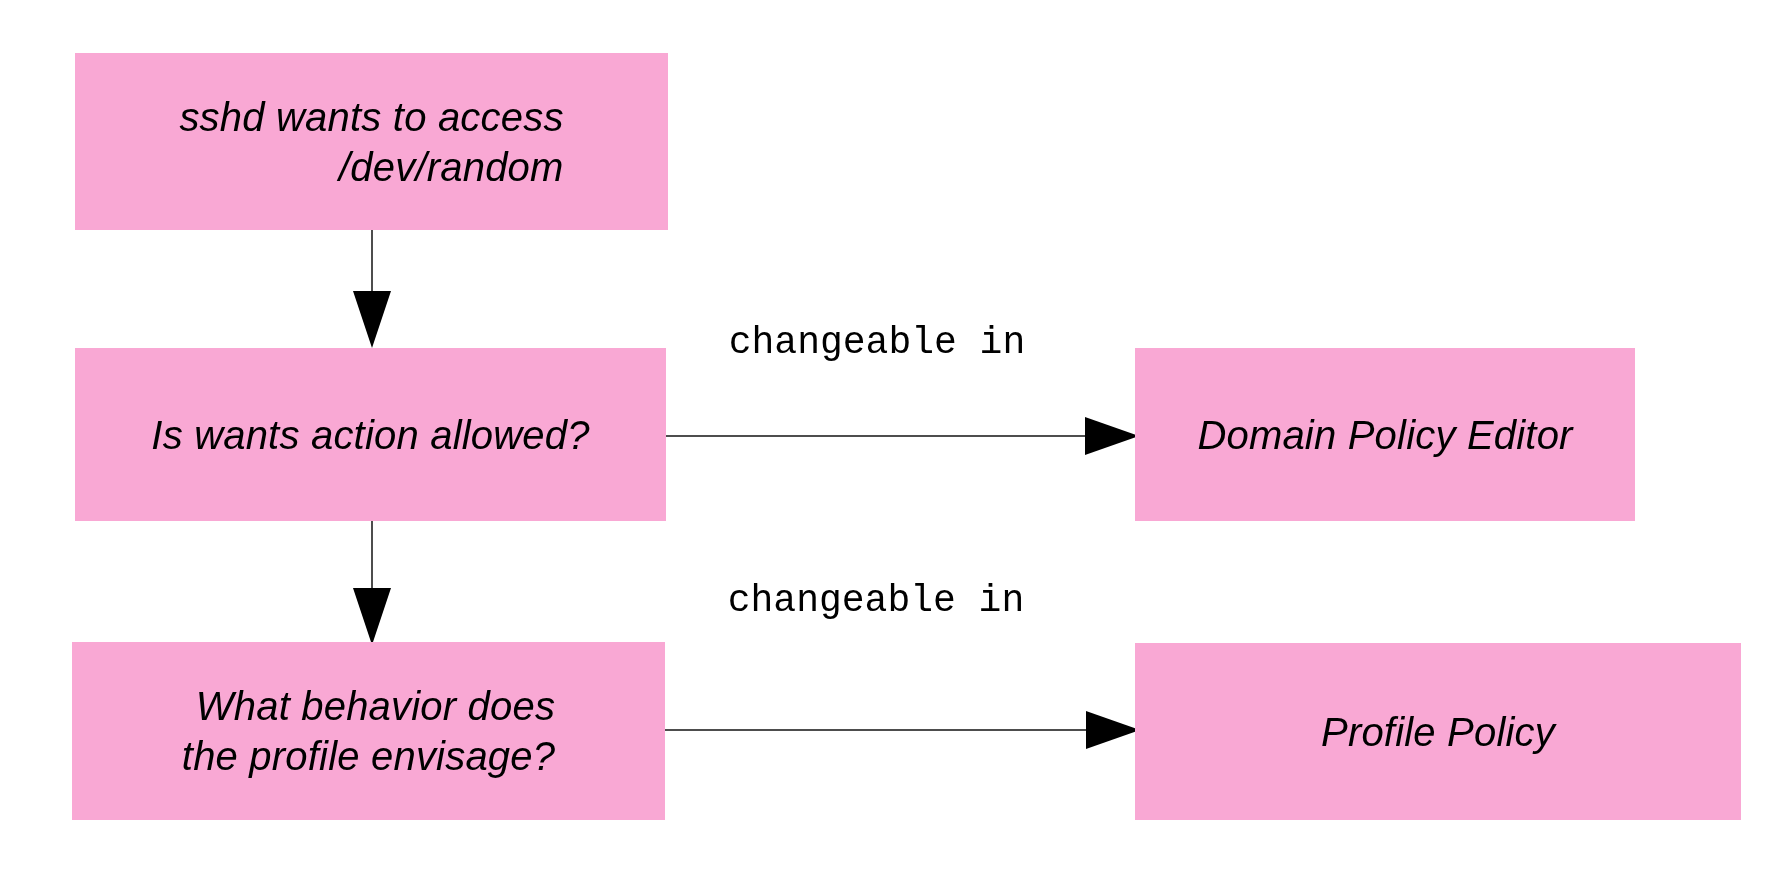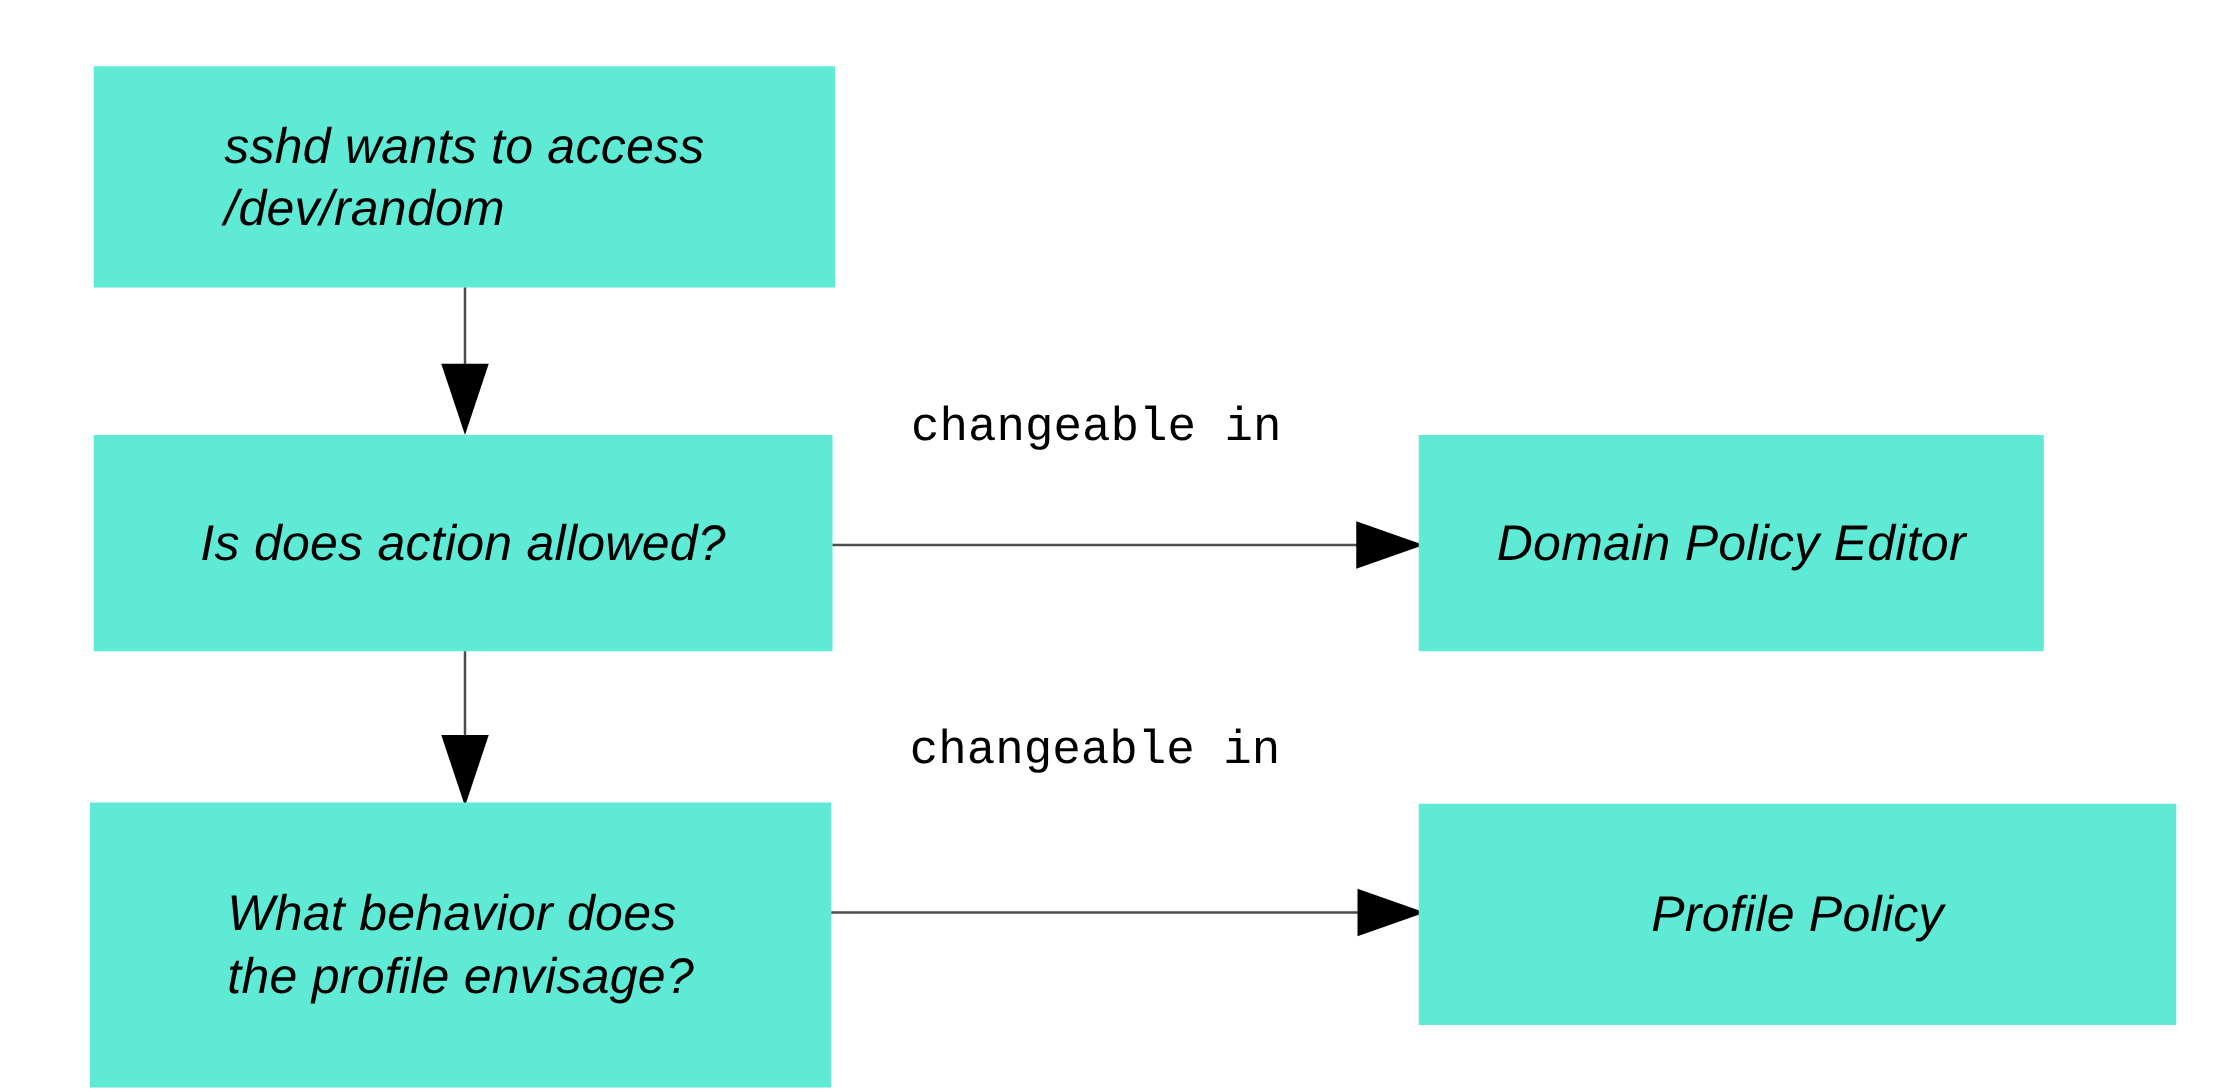--- a/index.html
+++ b/index.html
@@ -14,38 +14,38 @@
   #diagram-canvas {
     position: relative;
     width: 1781px;
     height: 872px;
     background: #ffffff;
     overflow: hidden;
   }
   .node-box {
     position: absolute;
     box-sizing: border-box;
-    background: #5eead4;
+    background: #f9a8d4;
     display: flex;
     align-items: center;
     justify-content: center;
-    text-align: left;
+    text-align: right;
     color: #000000;
     font-style: italic;
     font-weight: 400;
     font-size: 40px;
     line-height: 1.25;
     font-family: "Liberation Sans", sans-serif;
     white-space: pre-line;
     letter-spacing: 0.2px;
   }
   
   #node-sshd-access    { left: 75px;   top: 53px;  width: 593px; height: 177px; }
   #node-action-allowed { left: 75px;   top: 348px; width: 591px; height: 173px; }
-  #node-profile-behavior { left: 72px; top: 642px; width: 593px; height: 228px; }
+  #node-profile-behavior { left: 72px; top: 642px; width: 593px; height: 178px; }
   #node-domain-policy-editor { left: 1135px; top: 348px; width: 500px; height: 173px; }
   #node-profile-editor { left: 1135px; top: 643px; width: 606px; height: 177px; }
 
   
   .conn-line-v {
     position: absolute;
     width: 2px;
     background: #4d4d4d;
   }
   .conn-line-h {
@@ -97,21 +97,21 @@
 <body>
 
 <div id="diagram-canvas">
 
   <div class="node-box" id="node-sshd-access">sshd wants to access
 /dev/random</div>
 
   <div class="conn-line-v" id="edge-sshd-to-action-line"></div>
   <div class="arrowhead-down" id="edge-sshd-to-action-head"></div>
 
-  <div class="node-box" id="node-action-allowed">Is does action allowed?</div>
+  <div class="node-box" id="node-action-allowed">Is wants action allowed?</div>
 
   <div class="edge-label" id="edge-action-to-dpe-label">changeable in</div>
   <div class="conn-line-h" id="edge-action-to-dpe-line"></div>
   <div class="arrowhead-right" id="edge-action-to-dpe-head"></div>
 
   <div class="node-box" id="node-domain-policy-editor">Domain Policy Editor</div>
 
   <div class="conn-line-v" id="edge-action-to-profile-line"></div>
   <div class="arrowhead-down" id="edge-action-to-profile-head"></div>
 

